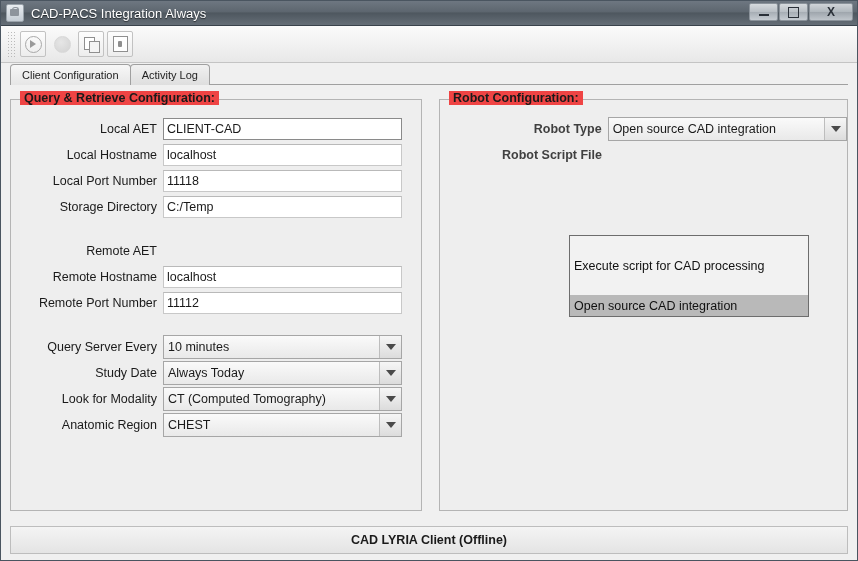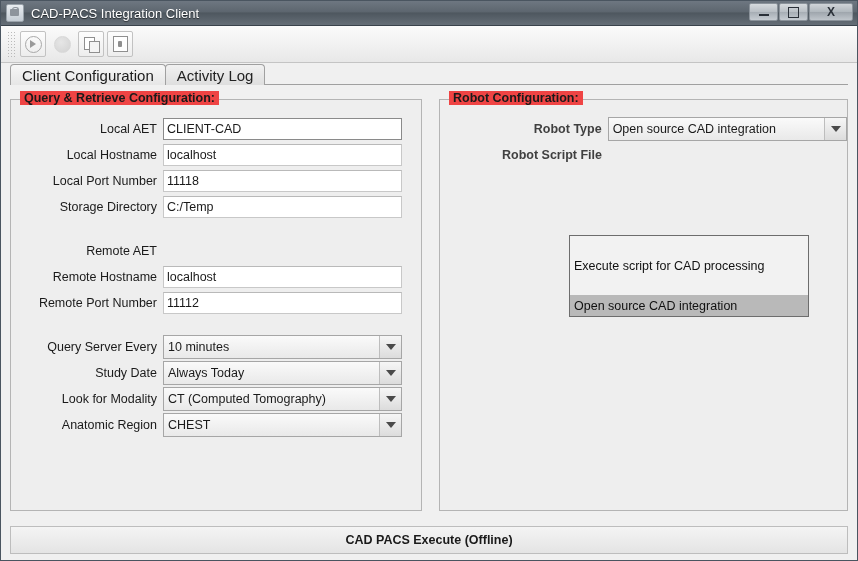--- a/index.html
+++ b/index.html
@@ -163,21 +163,21 @@
   }
   .tabstrip::after {
     content:"";
     position:absolute; left:9px; right:9px; bottom:0; height:1px;
     background:#a0a0a0;
   }
   .tab {
     height: 21px;
     padding: 0 11px;
     display: flex; align-items: center;
-    font-size: 15px;
+    font-size: 11px;
     color: #1c1c1c;
     border: 1px solid #a0a0a0;
     border-bottom: none;
     border-radius: 4px 4px 0 0;
     margin-right: -1px;
     box-sizing: border-box;
     position: relative;
     z-index: 1;
   }
   .tab.active {
@@ -341,21 +341,21 @@
     box-sizing: border-box;
   }
 </style>
 </head>
 <body>
 
 <div class="window">
 
   <div class="titlebar">
     <div class="title-icon"></div>
-    <div class="title-text">CAD-PACS Integration Client</div>
+    <div class="title-text">CAD-PACS Integration Always</div>
     <div class="winbtns">
       <div class="winbtn">
         <span class="glyph-min"></span>
       </div>
       <div class="winbtn">
         <span class="glyph-max"></span>
       </div>
       <div class="winbtn close">
         <span class="glyph-close">X</span>
       </div>
@@ -492,16 +492,16 @@
     </div>
 
     <div class="popup">
       <div class="popup-item">Execute script for CAD processing</div>
       <div class="popup-item selected">Open source CAD integration</div>
     </div>
 
   </div>
 
   <div class="statusbar">
-    <span>CAD PACS Execute (Offline)</span>
+    <span>CAD LYRIA Client (Offline)</span>
   </div>
 
 </div>
 
 </body></html>

